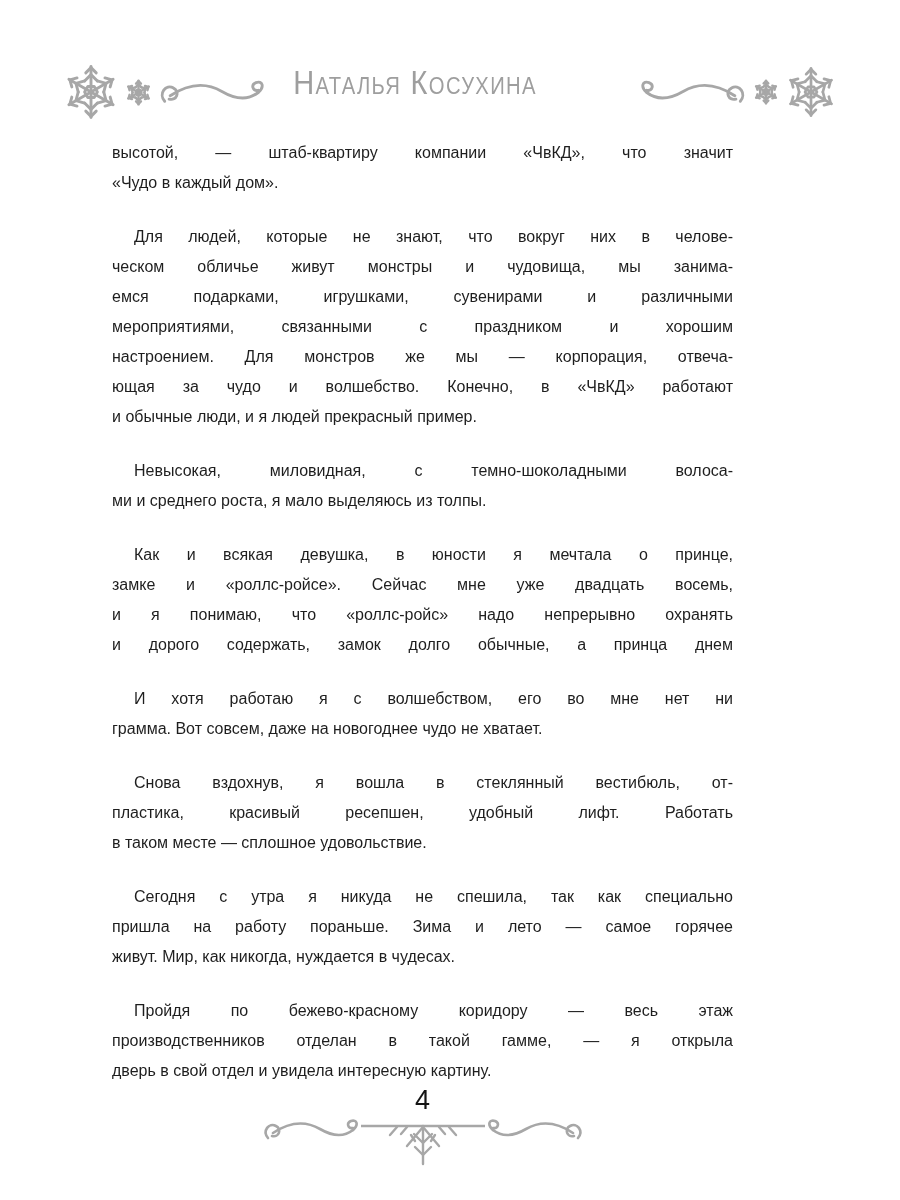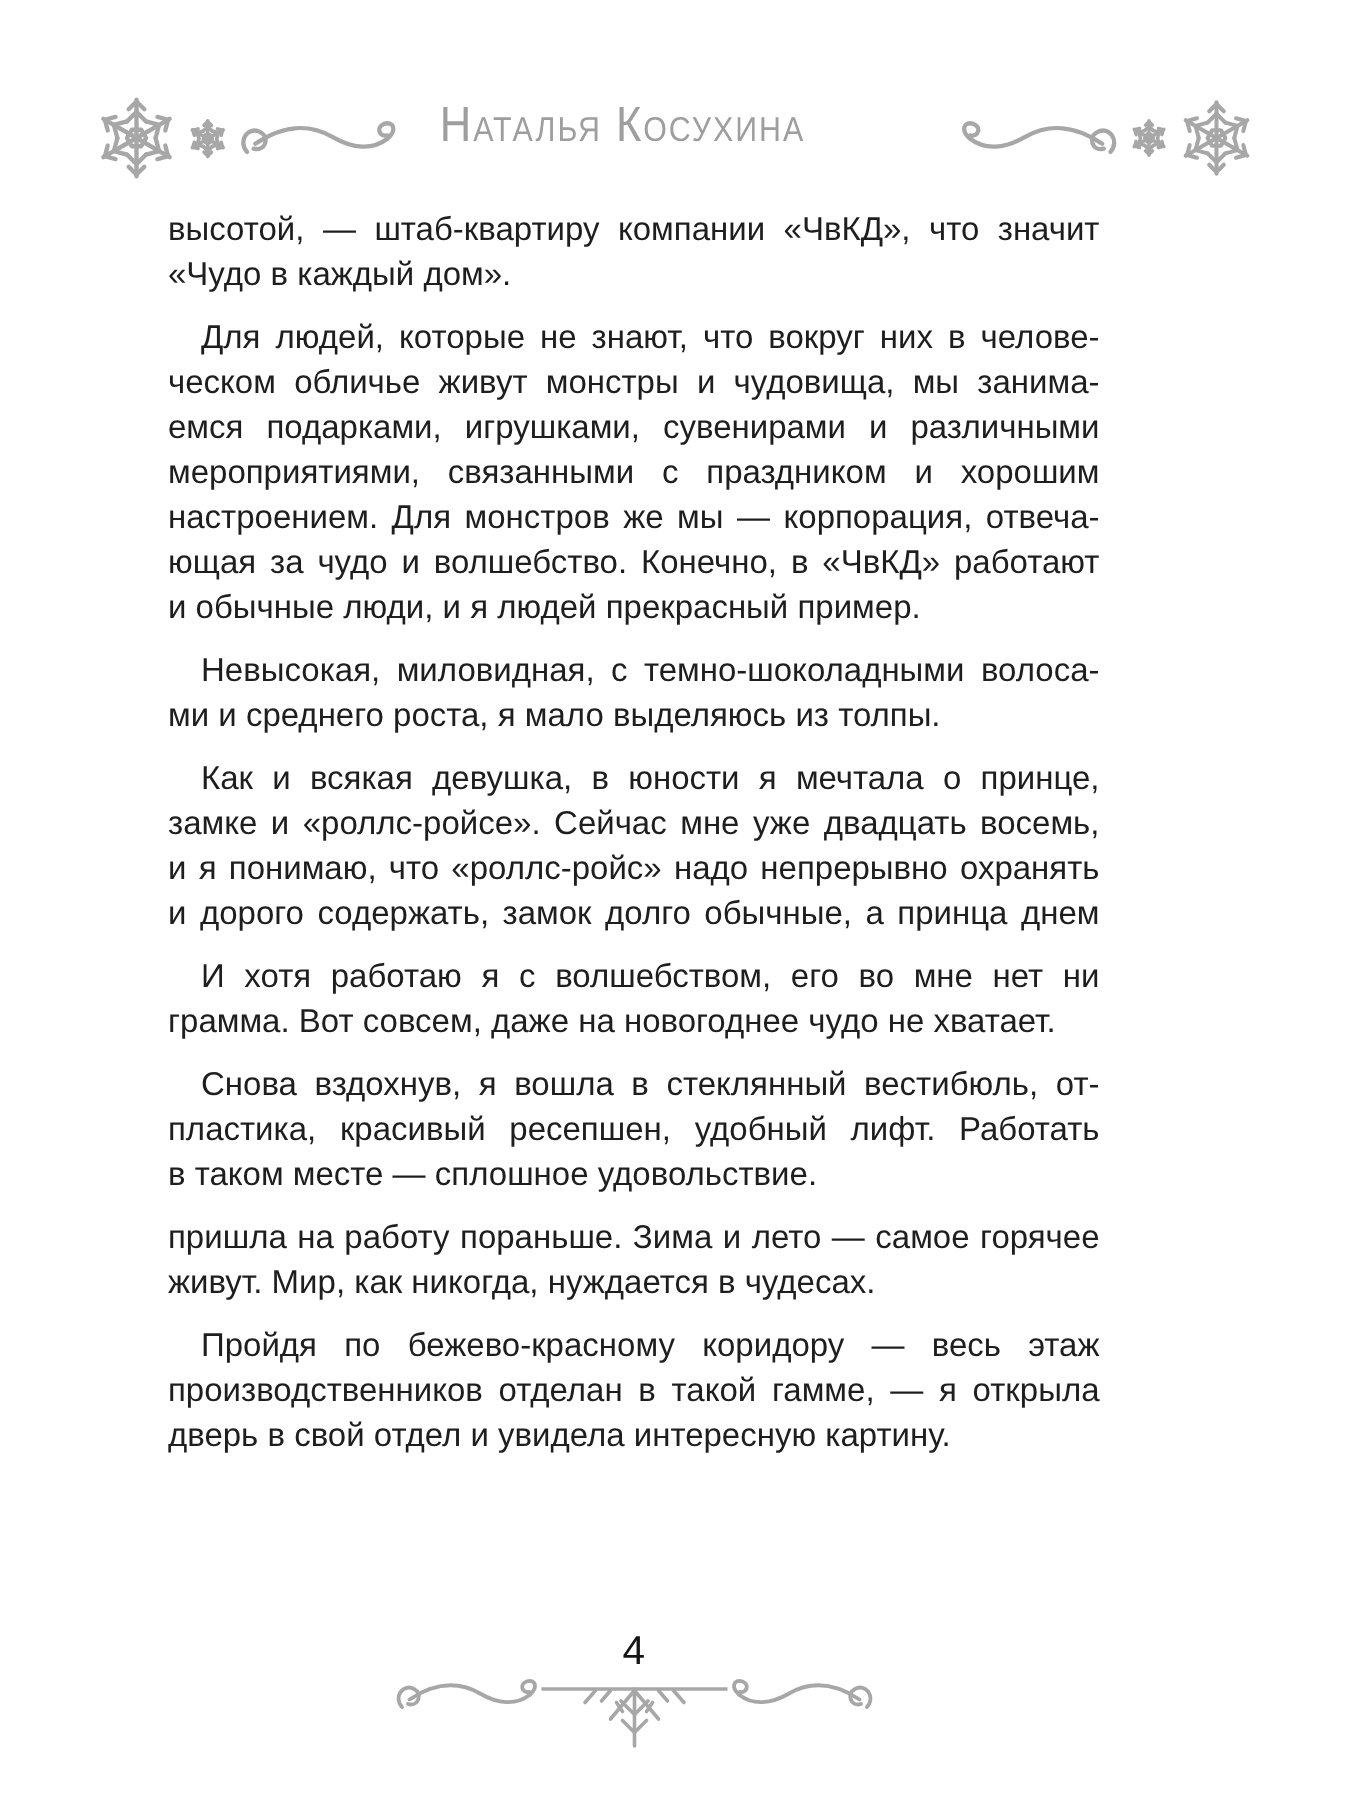--- a/index.html
+++ b/index.html
@@ -46,25 +46,25 @@
     transform-origin: center;
     white-space: nowrap;
   }
 
   
   .body-text {
     position: absolute;
     top: 138px;
     left: 112px;
     width: 621px;
-    font-size: 22px;
+    font-size: 16px;
     color: #1e1e1e;
   }
   .para { margin: 0 0 0 0; }
-  .para + .para { margin-top: 12px; }
+  .para + .para { margin-top: 24px; }
   .line {
     height: 30px;
     line-height: 30px;
     text-align: justify;
     text-align-last: justify;
   }
   .line.last { text-align-last: left; }
   .para.indent .line.first { padding-left: 22px; }
 
   
@@ -197,20 +197,21 @@
       <div class="line last">грамма. Вот совсем, даже на новогоднее чудо не хватает.</div>
     </div>
 
     <div class="para indent">
       <div class="line first">Снова вздохнув, я вошла в стеклянный вестибюль, от-</div>
       <div class="line">пластика, красивый ресепшен, удобный лифт. Работать</div>
       <div class="line last">в таком месте — сплошное удовольствие.</div>
     </div>
 
     <div class="para indent">
+      <div class="line first">Сегодня с утра я никуда не спешила, так как специально</div>
       <div class="line">пришла на работу пораньше. Зима и лето — самое горячее</div>
       <div class="line last">живут. Мир, как никогда, нуждается в чудесах.</div>
     </div>
 
     <div class="para indent">
       <div class="line first">Пройдя по бежево-красному коридору — весь этаж</div>
       <div class="line">производственников отделан в такой гамме, — я открыла</div>
       <div class="line last">дверь в свой отдел и увидела интересную картину.</div>
     </div>
 

